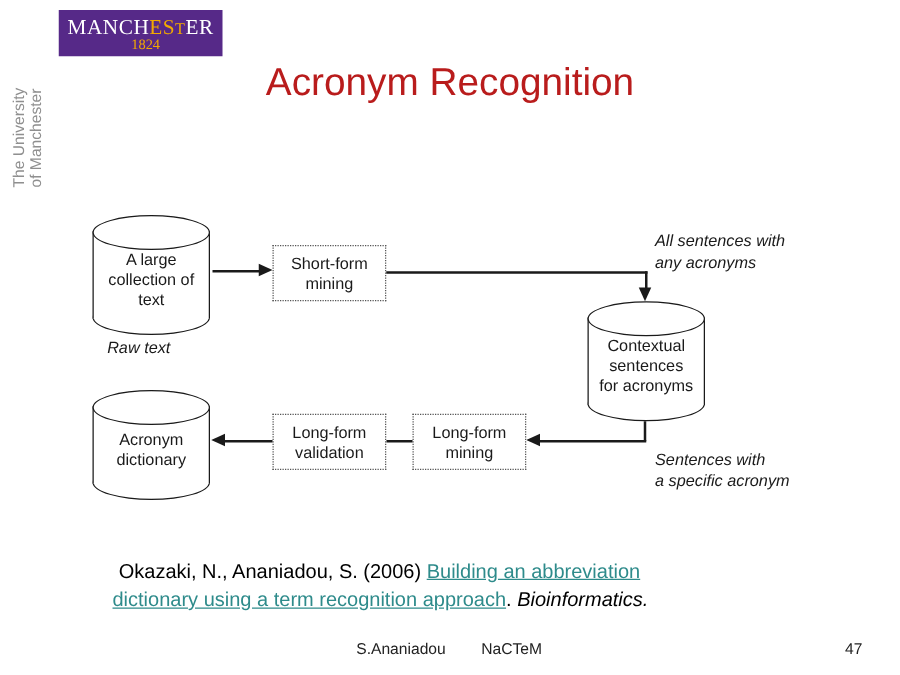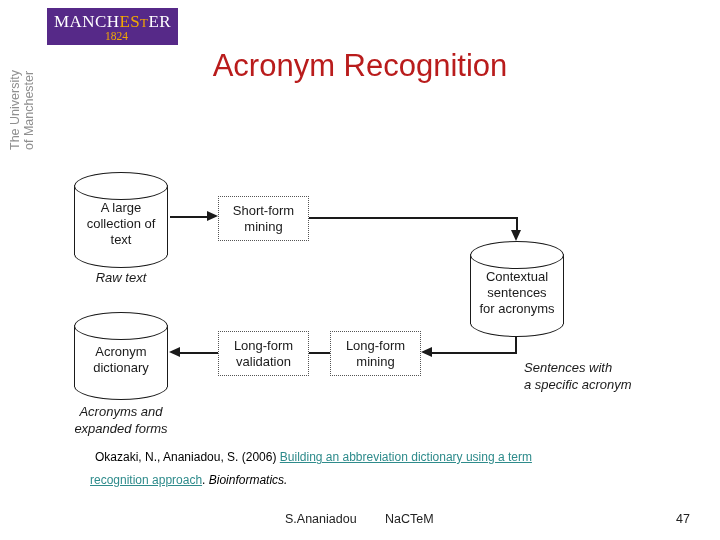--- a/index.html
+++ b/index.html
@@ -72,21 +72,21 @@
   
   .note {
     position:absolute; font-style:italic; font-size:13px; line-height:16.5px;
     white-space:pre-line; color:#1a1a1a;
   }
   .note.centered { text-align:center; }
 
   
   .citation {
     position:absolute; left:90px; top:446px; width:488px;
-    font-size:12px; line-height:23px; color:#000; text-indent:5px;
+    font-size:16px; line-height:23px; color:#000; text-indent:5px;
   }
   .cite-link { color:#2e8b8b; text-decoration:underline; cursor:pointer; }
   .journal { font-style:italic; }
 
   
   .footer-item { position:absolute; font-size:12.5px; color:#222; top:496px;margin-top:16px; }
   .footer-author { left:285px; }
   .footer-org { left:385px; }
   .footer-page { left:676px; }
 </style>
@@ -104,32 +104,34 @@
 of Manchester</div>
 
   <h1 class="title">Acronym Recognition</h1>
 
   <div class="cyl" style="left:74px; top:172px; width:94px; height:96px;">
     <div class="cyl-body"></div>
     <div class="cyl-label">A large
 collection of
 text</div>
   </div>
-  <div class="note centered" style="left:74px; top:270px; width:94px;">Raw text</div>
+  <div class="note centered" style="left:64px; top:270px; width:94px;">Raw text</div>
 
   <div class="hline" style="left:170px; top:216px; width:38px;"></div>
   <div class="arr arr-right" style="left:207px; top:211px;"></div>
 
   <div class="pbox" style="left:218px; top:196px; width:91px; height:45px;"><span>Short-form
 mining</span></div>
 
   <div class="hline" style="left:309px; top:217px; width:209px;"></div>
   <div class="vline" style="left:516px; top:217px; height:14px;"></div>
   <div class="arr arr-down" style="left:511px; top:230px;"></div>
 
+  <div class="note" style="left:524px; top:185px;">All sentences with
+any acronyms</div>
 
   <div class="cyl" style="left:470px; top:241px; width:94px; height:96px;">
     <div class="cyl-body"></div>
     <div class="cyl-label">Contextual
 sentences
 for acronyms</div>
   </div>
 
   <div class="vline" style="left:515px; top:337px; height:16px;"></div>
   <div class="hline" style="left:432px; top:352px; width:85px;"></div>
@@ -147,22 +149,20 @@
 validation</span></div>
 
   <div class="hline" style="left:180px; top:352px; width:38px;"></div>
   <div class="arr arr-left" style="left:169px; top:347px;"></div>
 
   <div class="cyl" style="left:74px; top:312px; width:94px; height:88px;">
     <div class="cyl-body"></div>
     <div class="cyl-label">Acronym
 dictionary</div>
   </div>
-  <div class="note centered" style="left:55px; top:404px; width:132px;">Acronyms and
-expanded forms</div>
 
   <div class="citation"><span>Okazaki, N., Ananiadou, S. (2006) </span><a class="cite-link">Building an abbreviation dictionary using a term recognition approach</a><span>. </span><span class="journal">Bioinformatics.</span></div>
 
   <div class="footer-item footer-author">S.Ananiadou</div>
   <div class="footer-item footer-org">NaCTeM</div>
   <div class="footer-item footer-page">47</div>
 
 </div>
 
 </body></html>

